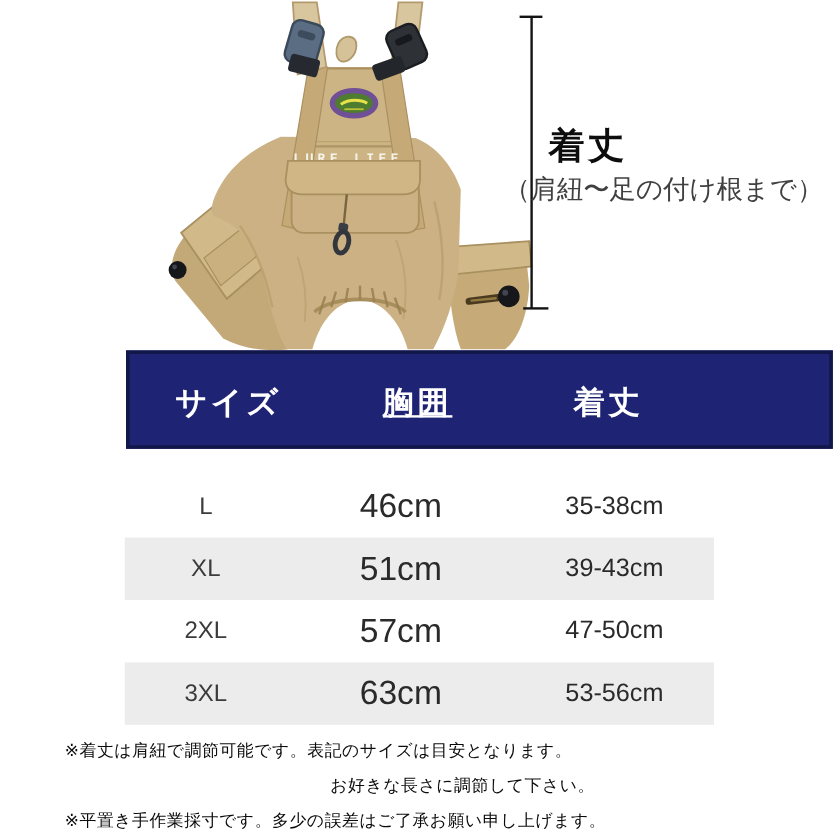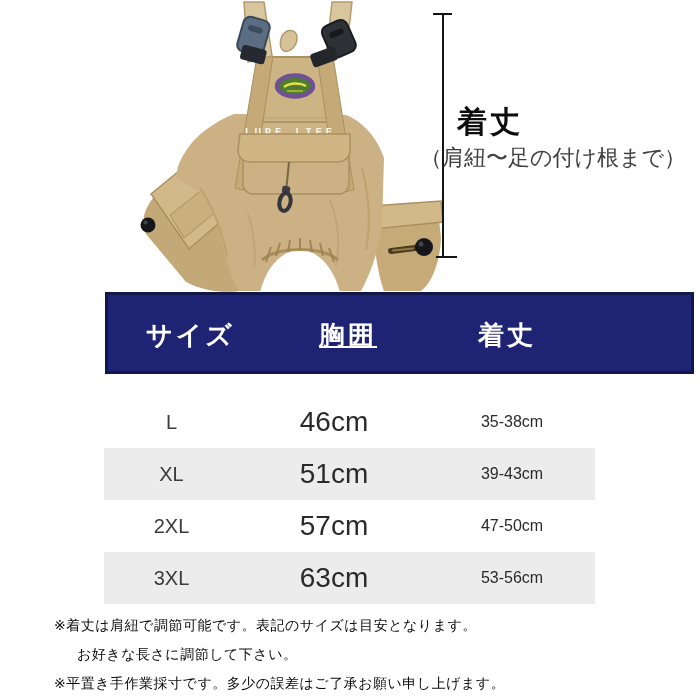--- a/index.html
+++ b/index.html
@@ -32,25 +32,25 @@
   }
   .hcell.c1 { width:165px; }
   .hcell.c2 { width:150px;text-decoration:underline; }
   .hcell.c3 { width:168px; }
   .size-rows { position:absolute; left:104px; top:396px; width:491px; }
   .trow { display:flex; align-items:center; height:52px; }
   .trow.alt { background:#ececec; }
   .tcell { text-align:center; color:#2a2a2a; }
   .tcell.c1 { width:135px; font-size:20px; color:#3b3b3b; }
   .tcell.c2 { width:190px; font-size:28px; }
-  .tcell.c3 { width:166px; font-size:16px; }
+  .tcell.c3 { width:166px; font-size:21px; }
   
   .notes { position:absolute; left:54px; top:611px; width:640px; color:#0a0a0a; }
   .note-line { font-size:14px; line-height:29px; letter-spacing:0.5px; }
-  .note-line.indent { padding-left:23px; }
+  .note-line.indent { padding-left:23px;text-align:center; }
 </style>
 </head>
 <body>
 
 <div class="canvas">
 
   <svg class="photo-svg" viewBox="0 0 700 292">
     <g>
 
       <g>

